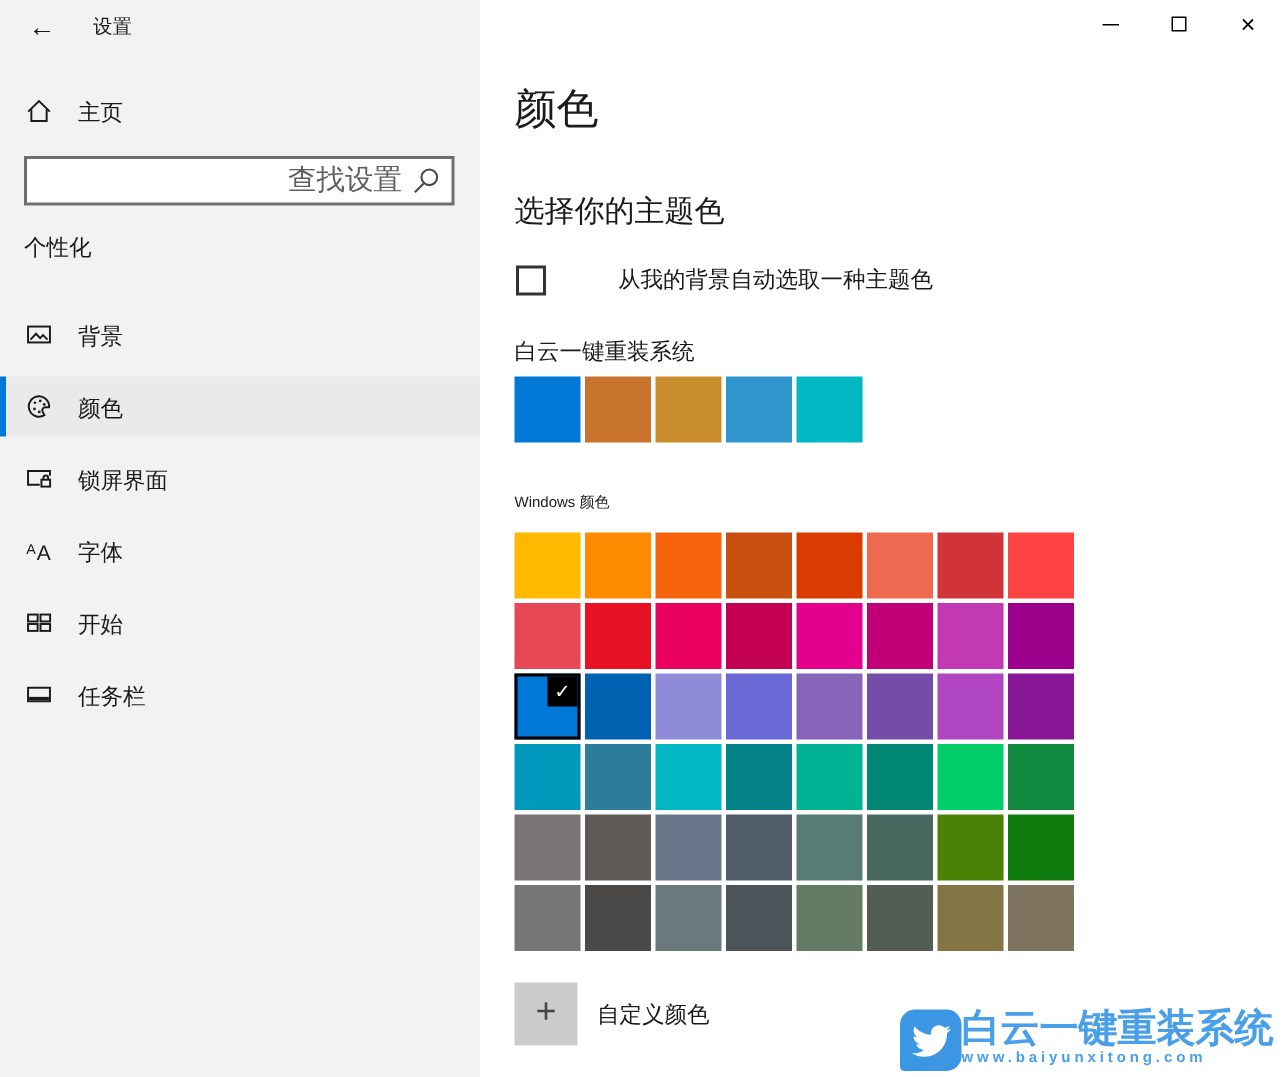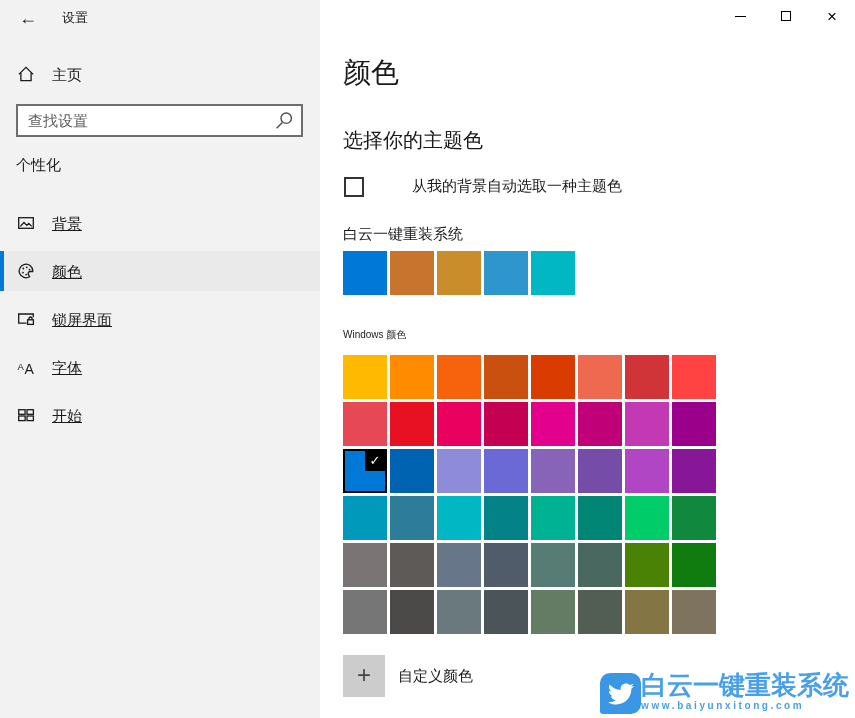--- a/index.html
+++ b/index.html
@@ -15,33 +15,33 @@
   .back-btn { position:absolute; left:12px; top:4px; width:32px; height:28px;
     font-size:18px; line-height:28px; text-align:center; cursor:pointer; }
   .app-title { position:absolute; left:62px; top:9px; font-size:13px; }
   .home-row { position:absolute; left:0; top:58px; width:320px; height:36px; cursor:pointer; }
   .home-row .nav-ico { position:absolute; left:16px; top:6px; }
   .home-row .nav-lbl { position:absolute; left:52px; top:8px; font-size:15px; }
 
   .search-box { position:absolute; left:16px; top:104px; width:287px; height:33px;
     background:#fff; border:2px solid #6e6e6e; }
   .search-box input { position:absolute; left:10px; top:2px; width:240px; height:25px;
-    border:none; outline:none; font-size:15px; color:#333; background:transparent;
-    font-family:"Liberation Sans","DejaVu Sans",sans-serif; }
+    border:none; outline:none; font-size:19px; color:#333; background:transparent;
+    font-family:"Liberation Sans","DejaVu Sans",sans-serif;text-align:right; }
   .search-box input::placeholder { color:#5f5f5f; opacity:1; }
   .search-ico { position:absolute; right:6px; top:4px; }
 
   .section-header { position:absolute; left:16px; top:156px; font-size:15px; font-weight:normal; }
 
   .nav { position:absolute; left:0; top:203px; width:320px; }
   .nav-item { position:relative; width:320px; height:40px; margin-bottom:8px; cursor:pointer; }
   .nav-item.selected { background:#eaeaea; }
   .nav-item.selected::before { content:""; position:absolute; left:0; top:0; width:4px; height:40px; background:#0078d7; }
   .nav-item .nav-ico { position:absolute; left:16px; top:10px; }
-  .nav-item .nav-lbl { position:absolute; left:52px; top:12px; font-size:15px;text-decoration:underline; }
+  .nav-item .nav-lbl { position:absolute; left:52px; top:12px; font-size:15px; }
   .nav-ico svg { display:block; }
 
   
   .win-controls { position:absolute; right:0; top:0; height:32px; display:flex; }
   .win-btn { width:46px; height:32px; display:flex; align-items:center; justify-content:center; cursor:pointer; }
   .glyph-min { width:11px; height:1px; background:#000; }
   .glyph-max { width:10px; height:10px; border:1px solid #000; }
   .glyph-close { font-size:17px; line-height:1; color:#000; }
 
   
@@ -165,20 +165,29 @@
           <svg width="20" height="20" viewBox="0 0 20 20" fill="none" stroke="#1a1a1a" stroke-width="1.3">
             <rect x="2.7" y="4.7" width="6.4" height="4.6"></rect>
             <rect x="11.0" y="4.7" width="6.4" height="4.6"></rect>
             <rect x="2.7" y="11.0" width="6.4" height="4.6"></rect>
             <rect x="11.0" y="11.0" width="6.4" height="4.6"></rect>
           </svg>
         </span>
         <span class="nav-lbl">开始</span>
       </div>
 
+      <div class="nav-item">
+        <span class="nav-ico">
+          <svg width="20" height="20" viewBox="0 0 20 20" fill="none" stroke="#1a1a1a" stroke-width="1.3">
+            <rect x="2.7" y="5.5" width="14.6" height="9"></rect>
+            <rect x="3.4" y="11.6" width="13.2" height="2.2" fill="#1a1a1a" stroke="none"></rect>
+          </svg>
+        </span>
+        <span class="nav-lbl">任务栏</span>
+      </div>
 
     </div>
   </div>
 
   <div class="main">
 
     <div class="win-controls">
       <div class="win-btn">
         <span class="glyph-min"></span>
       </div>

